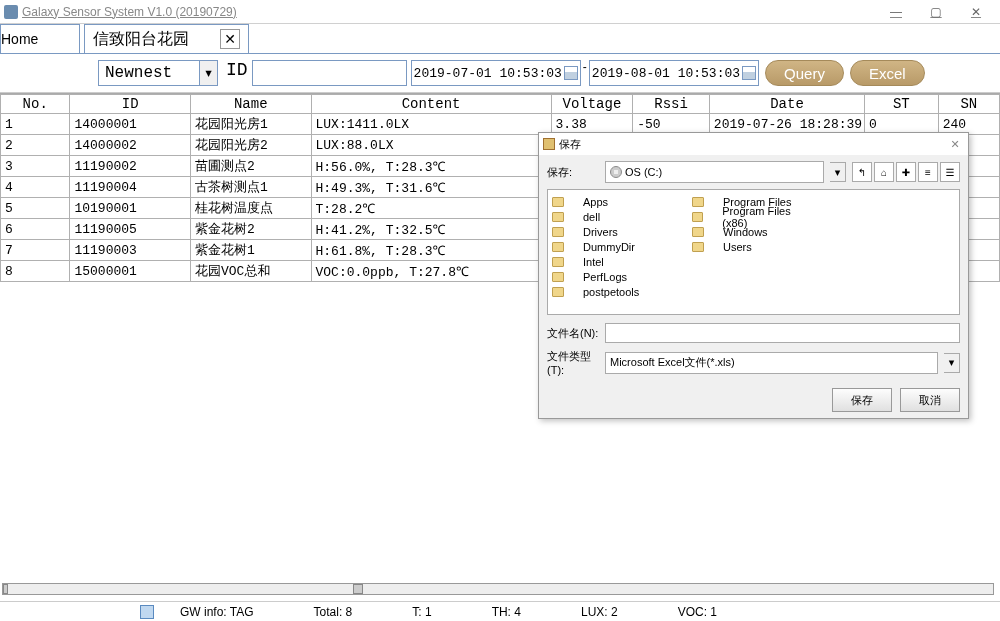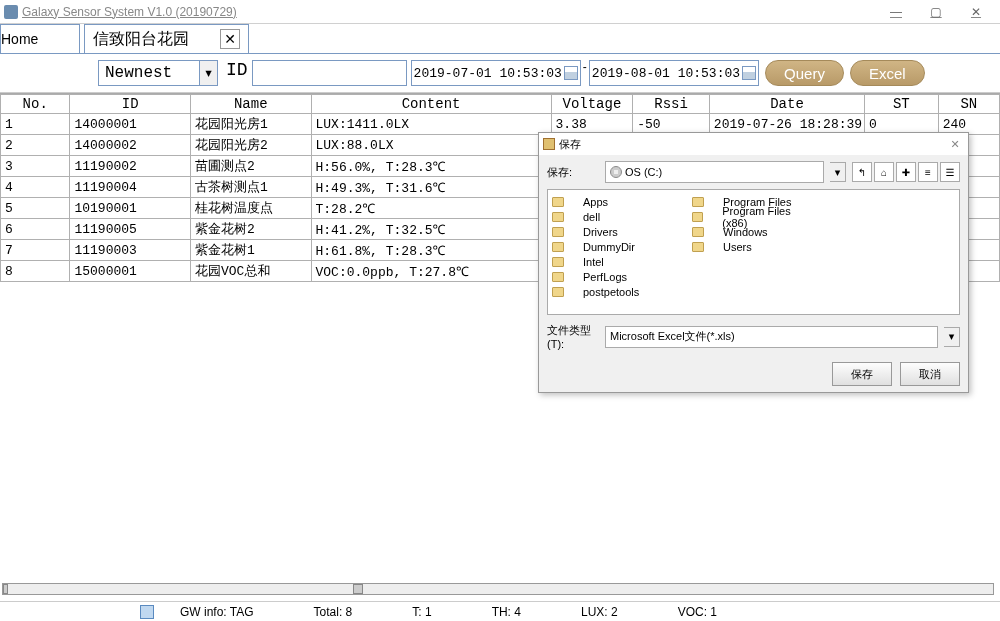--- a/index.html
+++ b/index.html
@@ -592,20 +592,24 @@
         <div class="folder-item">
           <div class="folder-icon"></div>
           <span>Windows</span>
         </div>
         <div class="folder-item">
           <div class="folder-icon"></div>
           <span>Users</span>
         </div>
       </div>
     <div class="dlg-row">
+      <span class="dlg-lbl">文件名(N):</span>
+      <div class="dlg-input"></div>
+    </div>
+    <div class="dlg-row">
       <span class="dlg-lbl">文件类型(T):</span>
       <div class="dlg-drop">
         <span>Microsoft Excel文件(*.xls)</span>
       </div>
       <div class="dlg-drop-btn">▾</div>
     </div>
     <div class="dlg-btns">
       <button class="dlg-btn"><span>保存</span></button>
       <button class="dlg-btn"><span>取消</span></button>
     </div>

